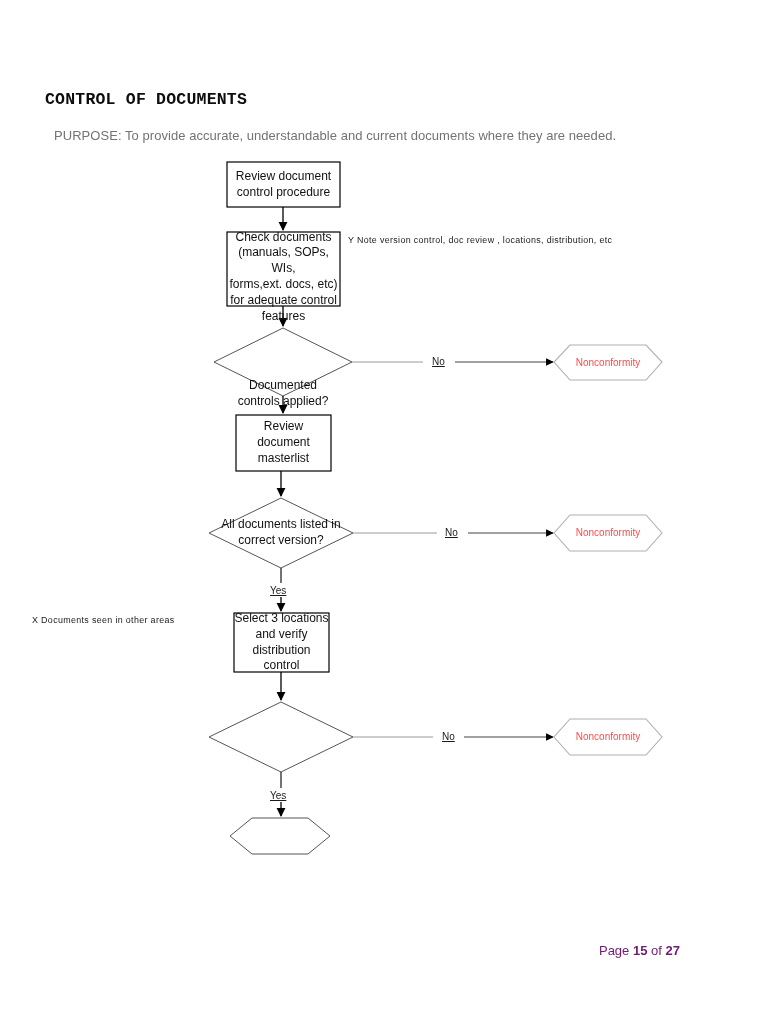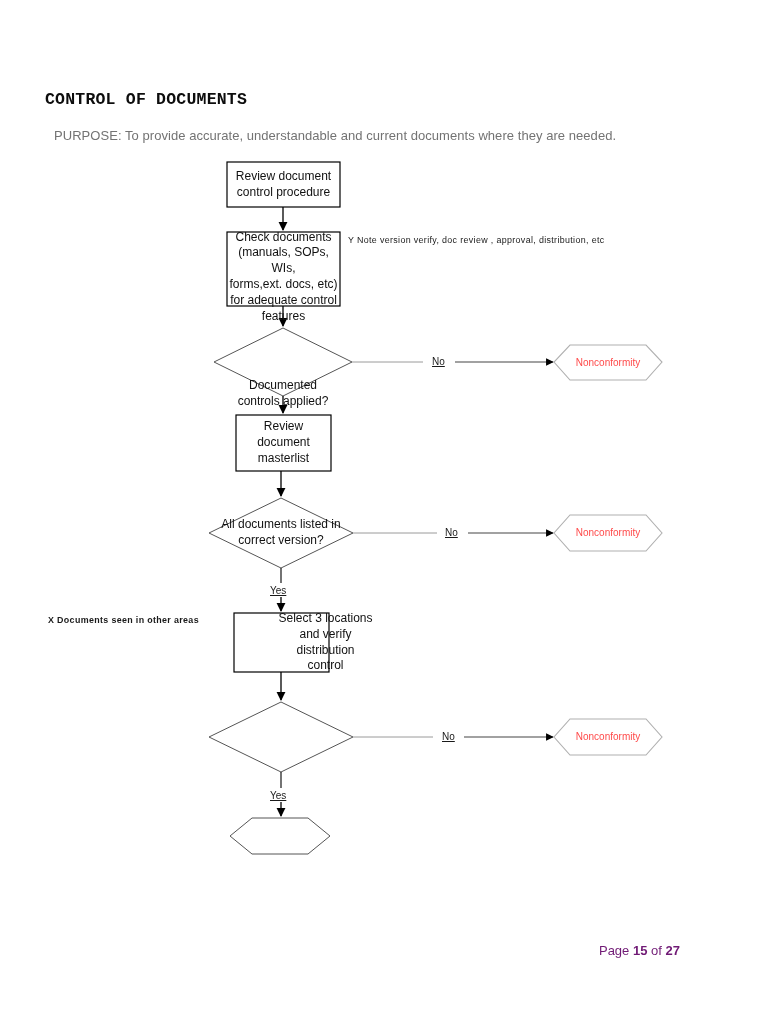--- a/index.html
+++ b/index.html
@@ -181,41 +181,41 @@
   <div class="node-label nonconf" style="left:554px; top:345px; width:108px; height:35px;">Nonconformity</div>
 
   <div class="node-label" style="left:236px; top:415px; width:95px; height:56px;">Review document
 masterlist</div>
 
   <div class="node-label" style="left:209px; top:515px; width:144px; height:36px;">All documents listed in
 correct version?</div>
 
   <div class="node-label nonconf" style="left:554px; top:515px; width:108px; height:36px;">Nonconformity</div>
 
-  <div class="node-label" style="left:234px; top:613px; width:95px; height:59px;padding-left:44px;">Select 3 locations
+  <div class="node-label" style="left:234px; top:613px; width:95px; height:59px;">Select 3 locations
 and verify
 distribution control</div>
 
 
   <div class="node-label nonconf" style="left:554px; top:719px; width:108px; height:36px;">Nonconformity</div>
 
 
   <div class="edge-label" style="left:432px; top:356px;">No</div>
 
   <div class="edge-label" style="left:445px; top:527px;">No</div>
 
   <div class="edge-label" style="left:442px; top:731px;">No</div>
 
   <div class="edge-label" style="left:270px; top:585px;">Yes</div>
 
   <div class="edge-label" style="left:270px; top:790px;">Yes</div>
 
-  <div class="annot" style="left:348px; top:235px;">Y Note  version verify, doc review , approval, distribution, etc</div>
-
-  <div class="annot" style="left:48px; top:615px;font-weight:bold;">X Documents seen in other areas</div>
+  <div class="annot" style="left:348px; top:235px;">Y Note  version control, doc review , locations, distribution, etc</div>
+
+  <div class="annot" style="left:32px; top:615px;">X Documents seen in other areas</div>
 
   <div class="footer">
     <span>Page</span>
     <b>15</b>
     <span>of</span>
     <b>27</b>
   </div>
 
 </div>
 

